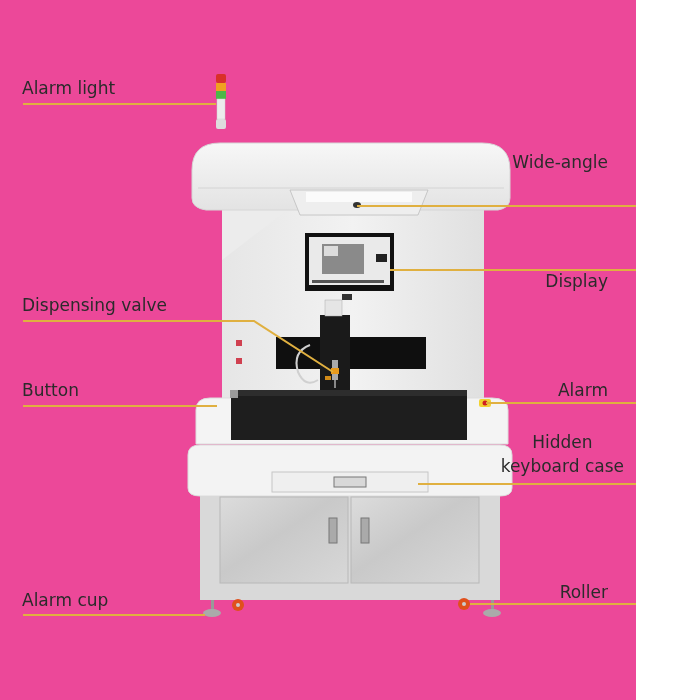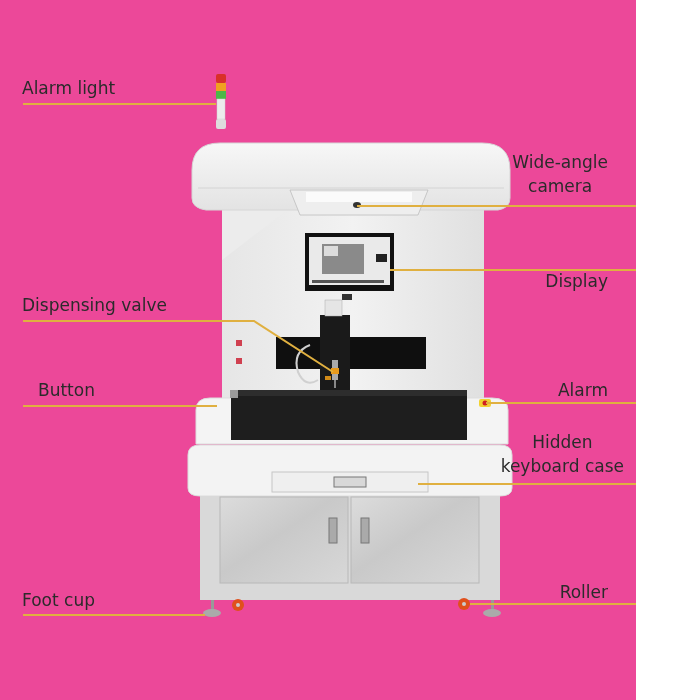--- a/index.html
+++ b/index.html
@@ -130,26 +130,25 @@
       <line x1="23" y1="406" x2="217" y2="406"></line>
       <line x1="486" y1="403" x2="672" y2="403"></line>
       <line x1="418" y1="484" x2="672" y2="484"></line>
       <line x1="23" y1="615" x2="205" y2="615"></line>
       <line x1="470" y1="604" x2="672" y2="604"></line>
     </g>
   </svg>
 
   <div class="label" style="left:22px;top:76px;">Alarm light</div>
   <div class="label" style="left:22px;top:293px;">Dispensing valve</div>
-  <div class="label" style="left:38px;top:378px;">Button</div>
-  <div class="label" style="left:22px;top:588px;">Foot cup</div>
+  <div class="label" style="left:22px;top:378px;">Button</div>
+  <div class="label" style="left:22px;top:588px;">Alarm cup</div>
 
   <div class="label right" style="right:28px;top:150px;">
     <div>Wide-angle</div>
-    <div>camera</div>
   </div>
   <div class="label right" style="right:28px;top:244px;margin-top:25px;">Display</div>
   <div class="label right" style="right:28px;top:378px;">Alarm</div>
   <div class="label right" style="right:12px;top:430px;">
     <div>Hidden</div>
     <div>keyboard case</div>
   </div>
   <div class="label right" style="right:28px;top:580px;">Roller</div>
 </div>
 

